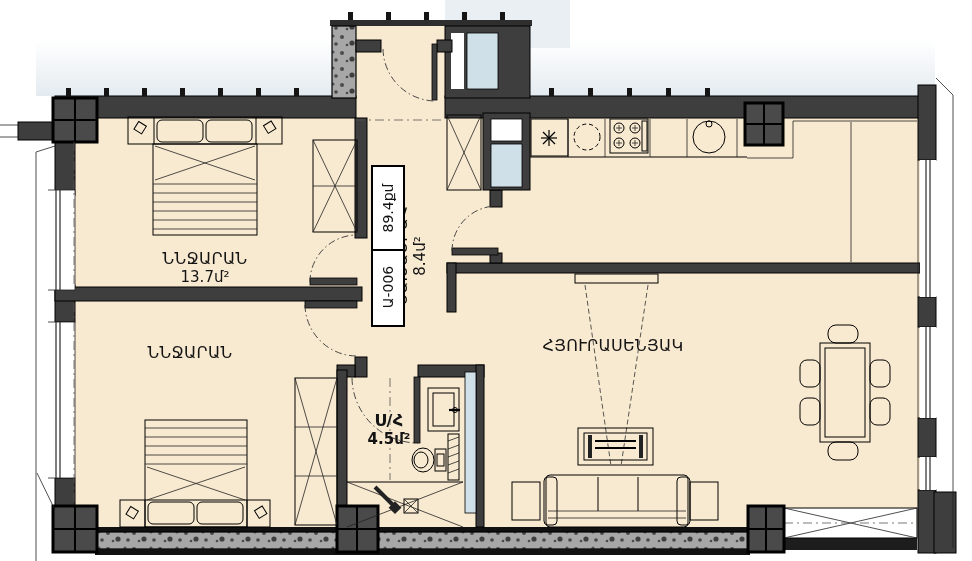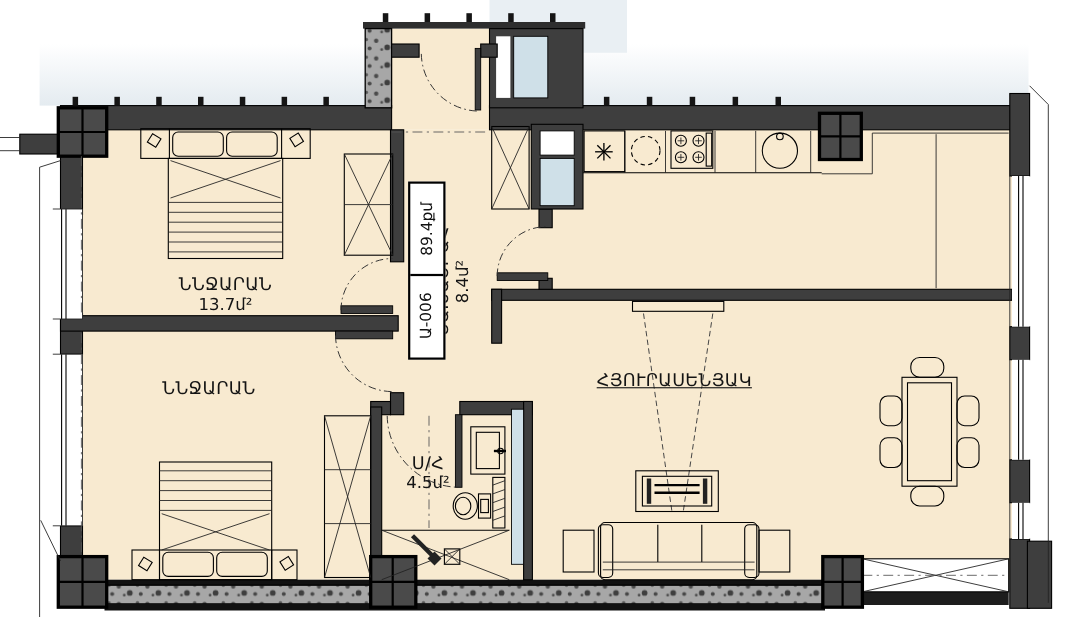--- a/index.html
+++ b/index.html
@@ -426,30 +426,30 @@
 <div class="room-label" style="left:105px;top:249px;width:200px;">
   <div class="room-name">ՆՆՋԱՐԱՆ</div>
   <div class="room-area">13.7մ²</div>
 </div>
 
 <div class="room-label" style="left:90px;top:343px;width:200px;">
   <div class="room-name">ՆՆՋԱՐԱՆ</div>
 </div>
 
 
-<div class="room-label" style="left:488px;top:336px;width:250px;text-decoration:underline;">
+<div class="room-label" style="left:488px;top:336px;width:250px;">
   <div class="room-name">ՀՅՈՒՐԱՍԵՆՅԱԿ</div>
 </div>
 
 <div class="room-label rot" style="left:351px;top:237px;width:120px;">
   <div class="room-name">ՆԱԽԱՍՐԱՀ</div>
   <div class="room-area">8.4մ²</div>
 </div>
 
-<div class="room-label" style="left:339px;top:411px;width:100px;">
+<div class="room-label" style="left:339px;top:411px;width:100px;font-weight:bold;">
   <div class="room-name">Ս/Հ</div>
   <div class="room-area">4.5մ²</div>
 </div>
 
 <div id="unit-box">
   <div class="cell c1">
     <span>89.4քմ</span>
   </div>
   <div class="cell c2">
     <span>Ա-006</span>

